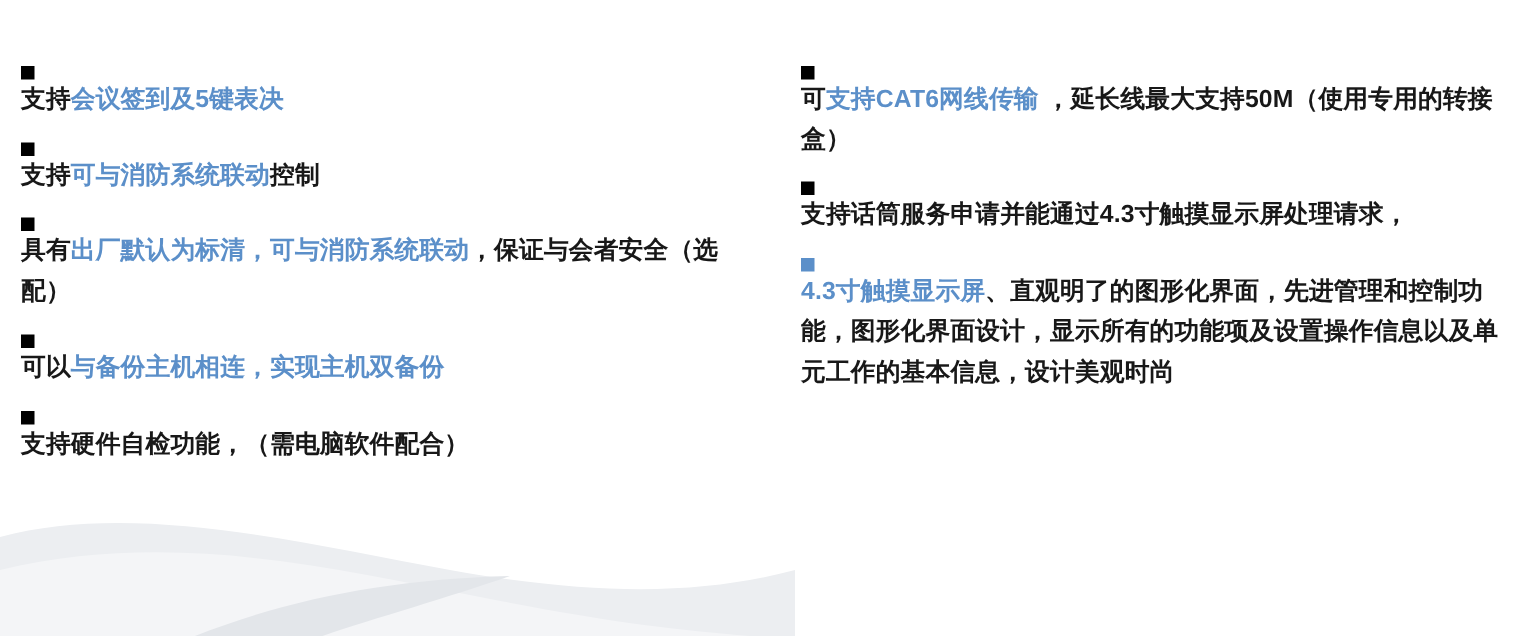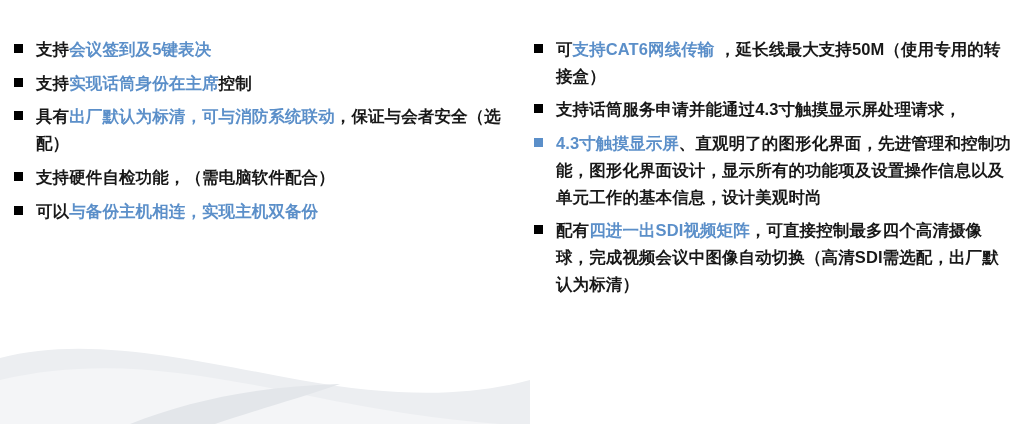--- a/index.html
+++ b/index.html
@@ -43,21 +43,21 @@
     width: 512px;
     box-sizing: border-box;
   }
 
   .bullet-column.left  { padding-left: 14px;  padding-right: 10px; }
   .bullet-column.right { padding-left: 22px;  padding-right: 10px; }
 
   
   .bullet-item {
     display: flex;
-    flex-direction: row;
+    flex-direction: column;
     align-items: flex-start;
     margin-bottom: 7px;
   }
 
   .bullet-marker {
     flex: 0 0 auto;
     width: 9px;
     height: 9px;
     background: #000000;
     margin-top: 8px;
@@ -87,48 +87,44 @@
 
 <div id="slide-body">
 
   <div class="bullet-column left">
       <div class="bullet-item">
         <span class="bullet-marker"></span>
         <span class="bullet-text"><span>支持</span><span class="hl">会议签到及5键表决</span></span>
       </div>
       <div class="bullet-item">
         <span class="bullet-marker"></span>
-        <span class="bullet-text"><span>支持</span><span class="hl">实现话筒身份在主席</span><span>控制</span></span>
+        <span class="bullet-text"><span>支持</span><span class="hl">可与消防系统联动</span><span>控制</span></span>
       </div>
       <div class="bullet-item">
         <span class="bullet-marker"></span>
         <span class="bullet-text"><span>具有</span><span class="hl">出厂默认为标清，可与消防系统联动</span><span>，保证与会者安全（选配）</span></span>
       </div>
       <div class="bullet-item">
         <span class="bullet-marker"></span>
-        <span class="bullet-text"><span>支持硬件自检功能，（需电脑软件配合）</span></span>
+        <span class="bullet-text"><span>可以</span><span class="hl">与备份主机相连，实现主机双备份</span></span>
       </div>
       <div class="bullet-item">
         <span class="bullet-marker"></span>
-        <span class="bullet-text"><span>可以</span><span class="hl">与备份主机相连，实现主机双备份</span></span>
+        <span class="bullet-text"><span>支持硬件自检功能，（需电脑软件配合）</span></span>
       </div>
     </div>
 
   <div class="bullet-column right">
       <div class="bullet-item">
         <span class="bullet-marker"></span>
         <span class="bullet-text"><span>可</span><span class="hl">支持CAT6网线传输</span><span> ，延长线最大支持50M（使用专用的转接盒）</span></span>
       </div>
       <div class="bullet-item">
         <span class="bullet-marker"></span>
         <span class="bullet-text"><span>支持话筒服务申请并能通过4.3寸触摸显示屏处理请求，</span></span>
       </div>
       <div class="bullet-item">
         <span class="bullet-marker accent"></span>
         <span class="bullet-text"><span class="hl">4.3寸触摸显示屏</span><span>、直观明了的图形化界面，先进管理和控制功能，图形化界面设计，显示所有的功能项及设置操作信息以及单元工作的基本信息，设计美观时尚</span></span>
       </div>
-      <div class="bullet-item">
-        <span class="bullet-marker"></span>
-        <span class="bullet-text"><span>配有</span><span class="hl">四进一出SDI视频矩阵</span><span>，可直接控制最多四个高清摄像球，完成视频会议中图像自动切换（高清SDI需选配，出厂默认为标清）</span></span>
-      </div>
     </div>
 
 </div>
 
 </body></html>

